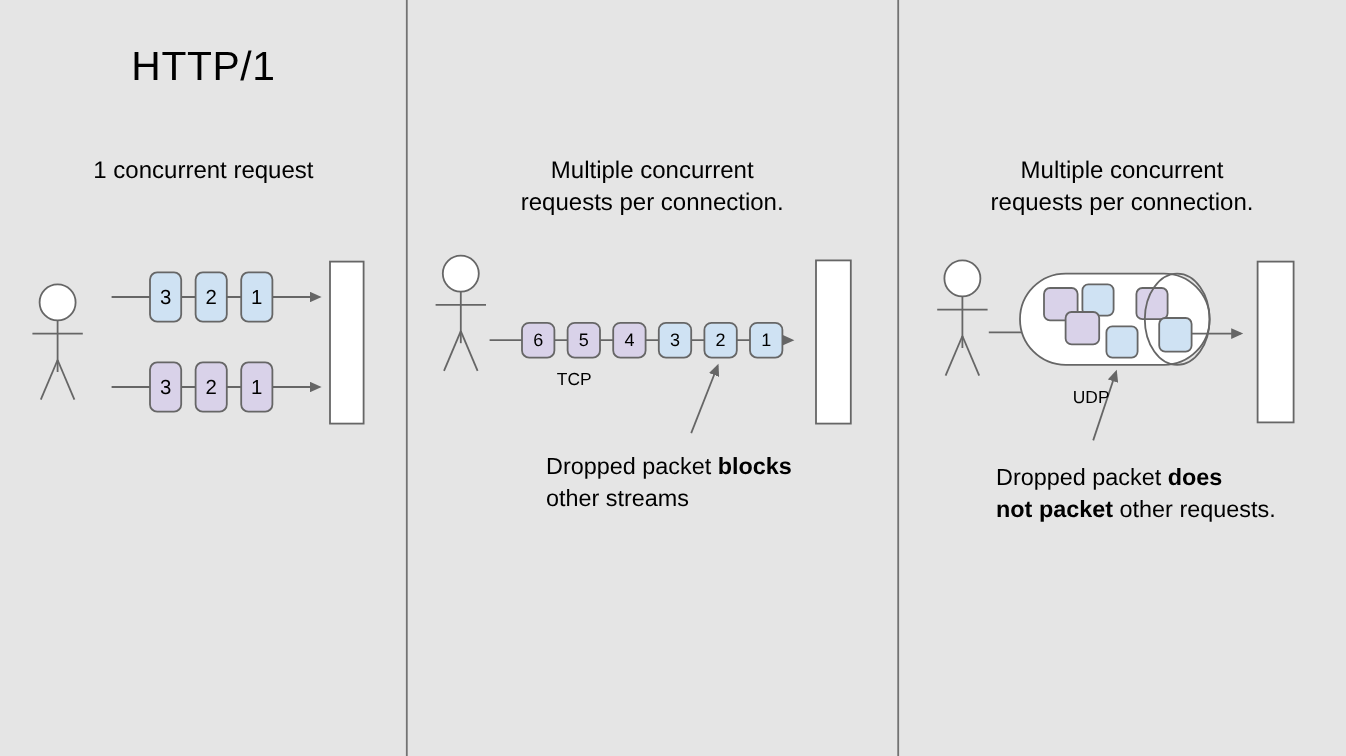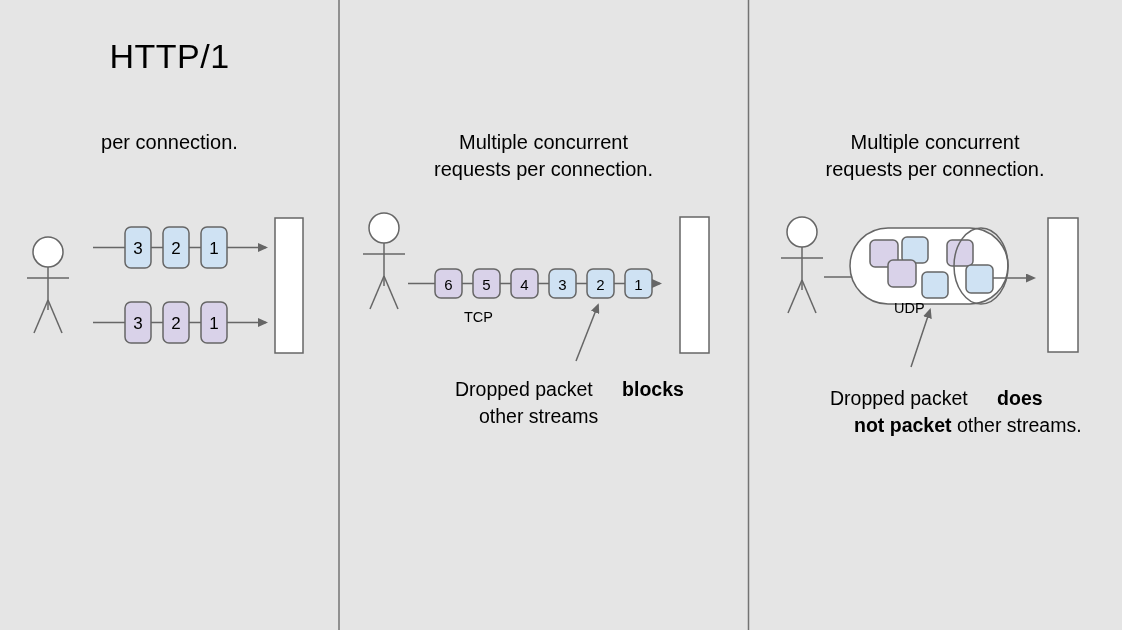--- a/index.html
+++ b/index.html
@@ -15,21 +15,21 @@
   .subtitle{
     position:absolute;top:129px;font-size:20px;line-height:27px;text-align:center;
   }
   .pkt-num{
     position:absolute;transform:translate(-50%,-50%);
     font-size:17px;line-height:17px;
   }
   .pkt-num.small{font-size:15px;}
   .proto-label{position:absolute;font-size:14.5px;line-height:16px;margin-left:32px;}
   .annotation{position:absolute;font-size:19.5px;line-height:27px;}
-  .annotation b{font-weight:bold;margin-left:24px;}
+  .annotation b{font-weight:bold;}
 </style>
 </head>
 <body>
 
 <div class="canvas">
 
   <svg width="1122" height="630" viewBox="0 0 1122 630">
     <defs>
       <marker id="arr" markerWidth="11" markerHeight="9" refX="8" refY="4.5" orient="auto" markerUnits="userSpaceOnUse">
         <path d="M0,0 L10,4.5 L0,9 Z" fill="#666"></path>
@@ -79,21 +79,21 @@
     <rect x="922" y="272" width="26" height="26" rx="5" fill="#cfe2f3" stroke="#666" stroke-width="1.5"></rect>
     <rect x="966" y="265" width="27" height="28" rx="5" fill="#cfe2f3" stroke="#666" stroke-width="1.5"></rect>
     <line x1="993" y1="278" x2="1034" y2="278" stroke="#666" stroke-width="1.5" marker-end="url(#arr)"></line>
     <rect x="1048" y="218" width="30" height="134" fill="#fff" stroke="#666" stroke-width="1.5"></rect>
     <line x1="911" y1="367" x2="930" y2="310" stroke="#666" stroke-width="1.5" marker-end="url(#arr)"></line>
   </svg>
 
   <div class="col-title" style="left:0;width:339px">HTTP/1</div>
 
   <div class="subtitle" style="left:0;width:339px">
-    <div>per connection.</div>
+    <div>1 concurrent request</div>
   </div>
   <div class="subtitle" style="left:339px;width:409px">
     <div>Multiple concurrent</div>
     <div>requests per connection.</div>
   </div>
   <div class="subtitle" style="left:748px;width:374px">
     <div>Multiple concurrent</div>
     <div>requests per connection.</div>
   </div>
 
@@ -105,24 +105,24 @@
   <span class="pkt-num" style="left:214px;top:322.5px">1</span>
 
   <span class="pkt-num small" style="left:448.5px;top:283.5px">6</span>
   <span class="pkt-num small" style="left:486.5px;top:283.5px">5</span>
   <span class="pkt-num small" style="left:524.5px;top:283.5px">4</span>
   <span class="pkt-num small" style="left:562.5px;top:283.5px">3</span>
   <span class="pkt-num small" style="left:600.5px;top:283.5px">2</span>
   <span class="pkt-num small" style="left:638.5px;top:283.5px">1</span>
 
   <span class="proto-label" style="left:432px;top:309px">TCP</span>
-  <span class="proto-label" style="left:862px;top:300px">UDP</span>
+  <span class="proto-label" style="left:862px;top:324px">UDP</span>
 
   <div class="annotation" style="left:455px;top:376px;width:250px">
     <div><span>Dropped packet </span><b>blocks</b></div>
     <div><b></b><span>other streams</span></div>
   </div>
   <div class="annotation" style="left:830px;top:385px;width:260px">
     <div><span>Dropped packet </span><b>does</b></div>
-    <div><b>not packet</b><span> other streams.</span></div>
+    <div><b>not packet</b><span> other requests.</span></div>
   </div>
 
 </div>
 
 </body></html>

